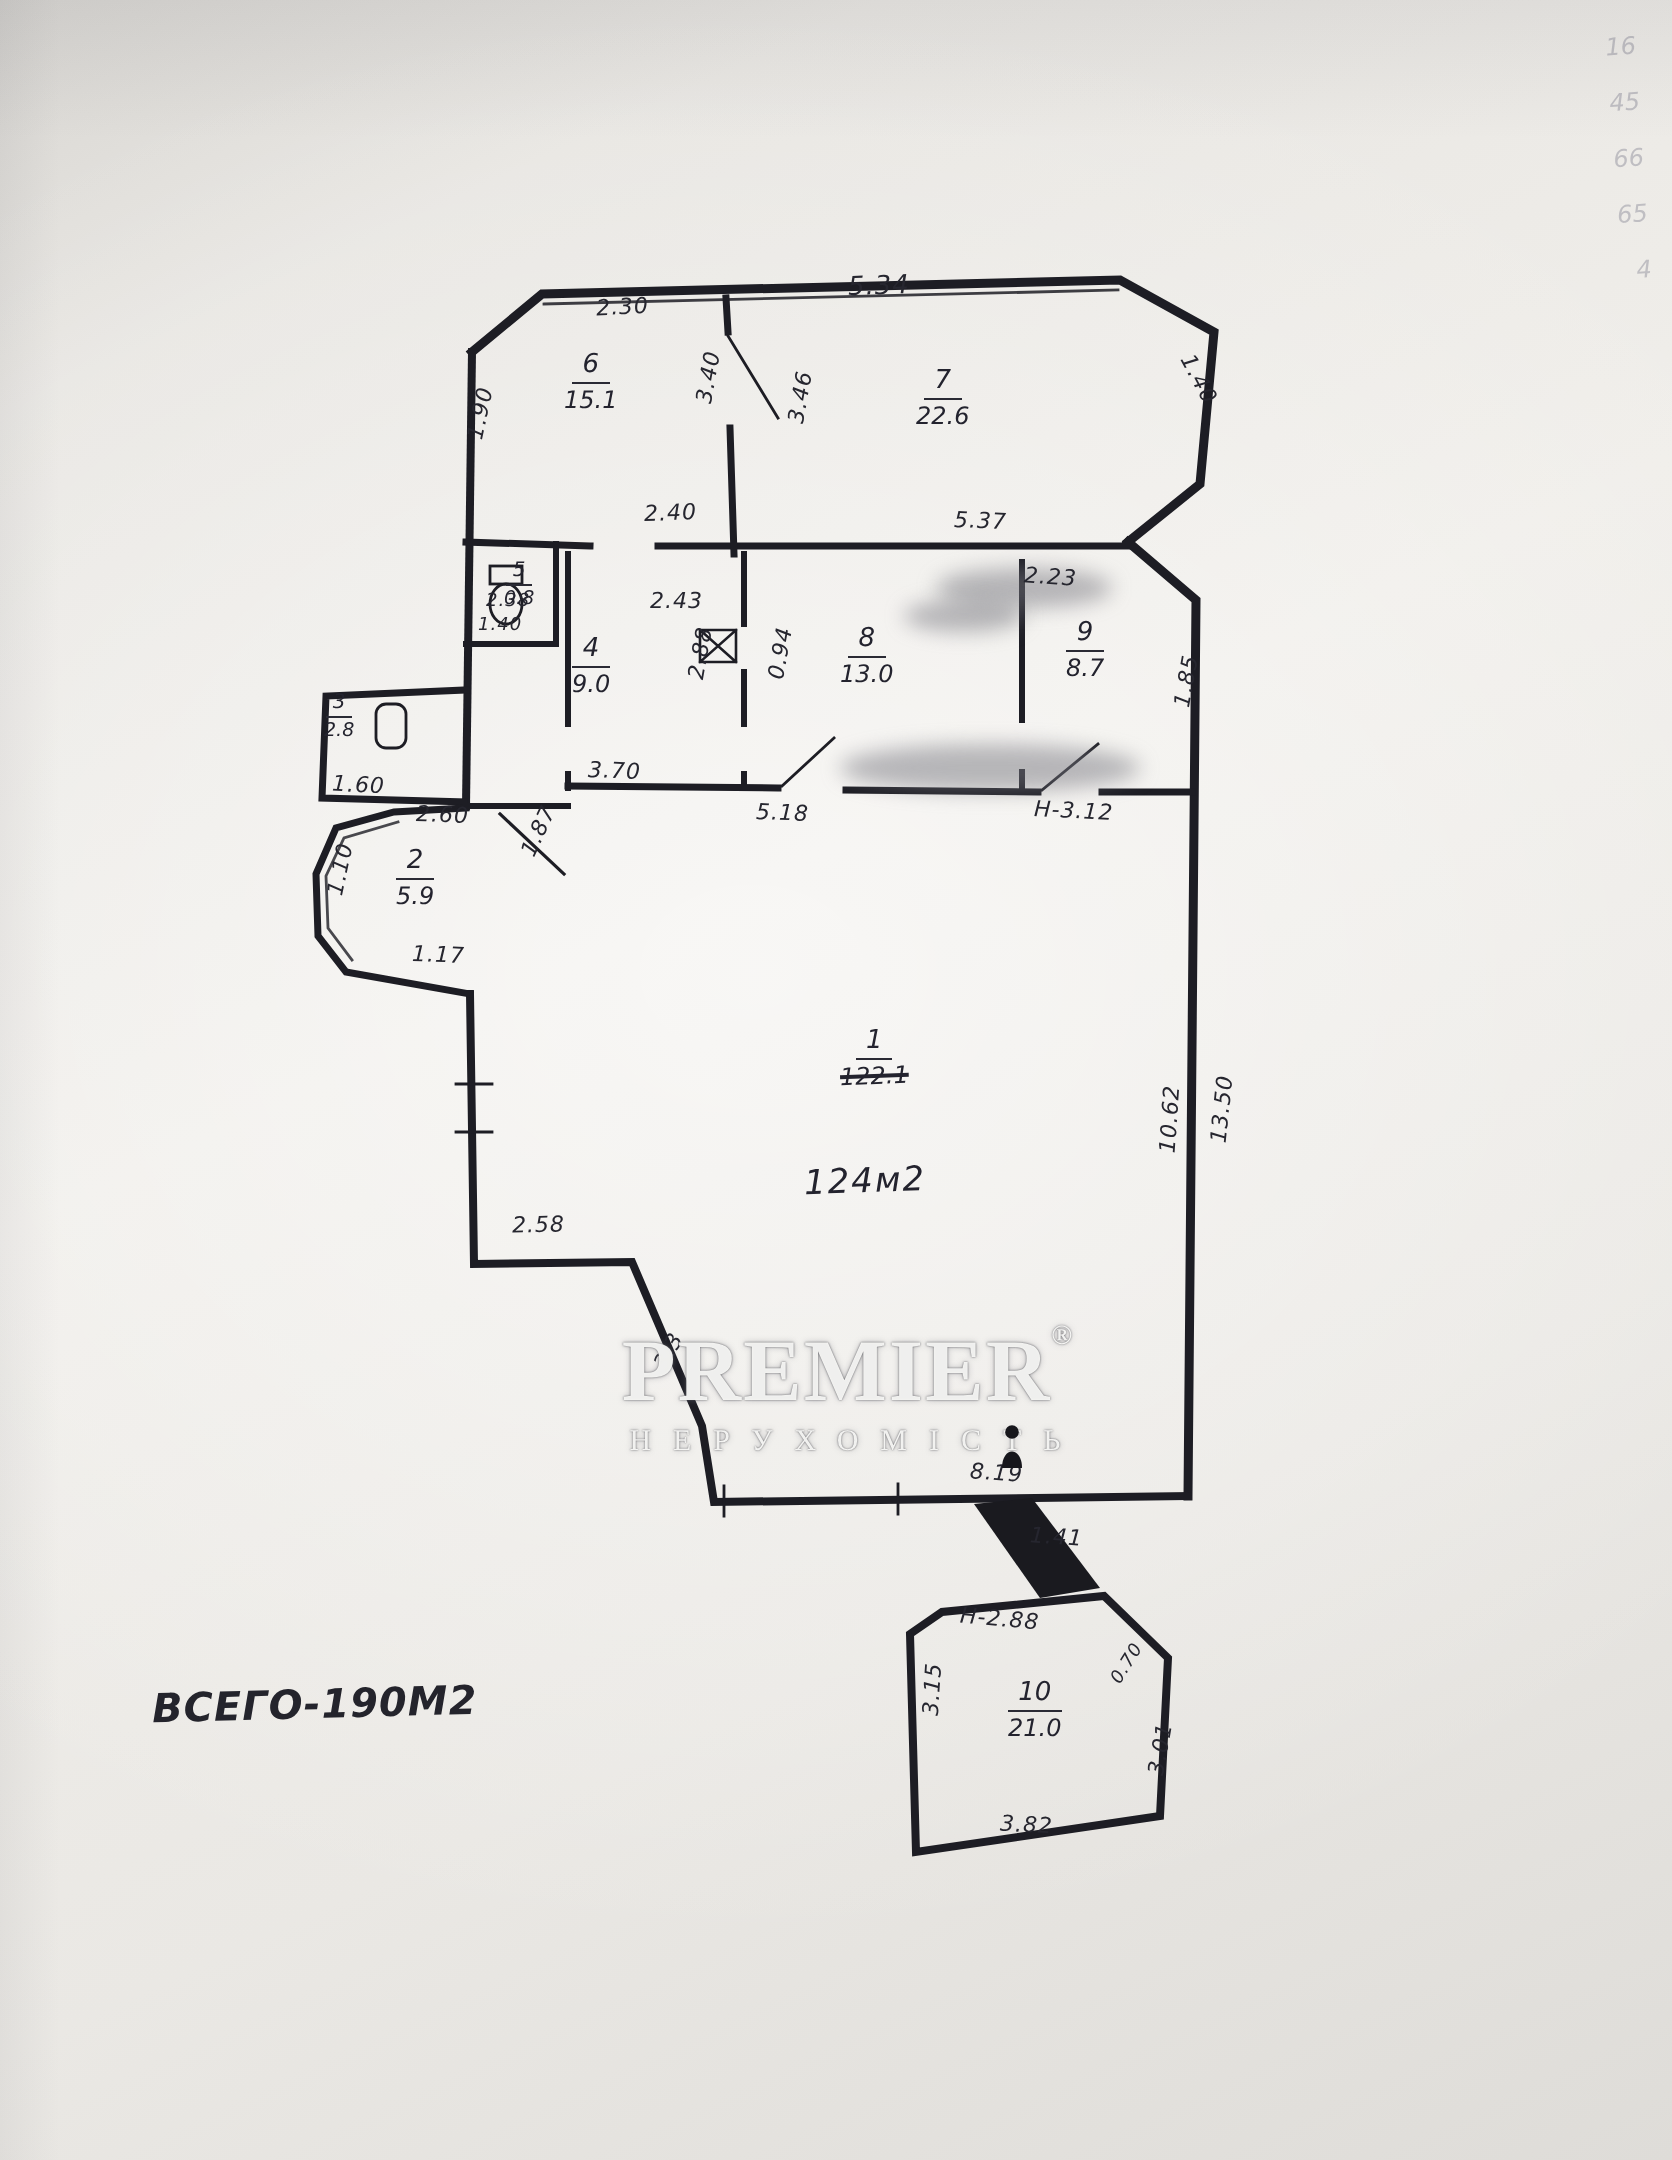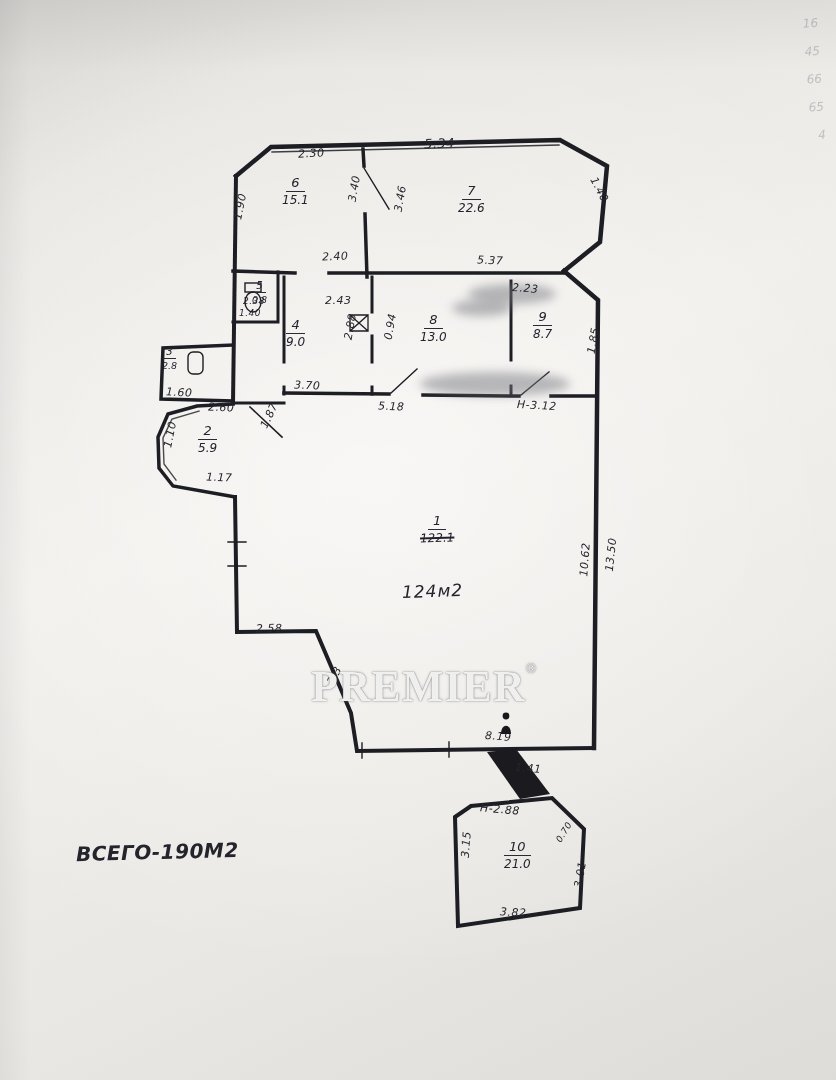--- a/index.html
+++ b/index.html
@@ -129,21 +129,21 @@
   <span class="dim" style="left:294px;top:379px;transform:rotate(2deg)">3.70</span>
   <span class="dim" style="left:166px;top:386px;transform:rotate(3deg)">1.60</span>
   <span class="dim" style="left:208px;top:401px;transform:rotate(2deg)">2.60</span>
   <span class="dim" style="left:256px;top:409px;transform:rotate(-65deg)">1.87</span>
   <span class="dim" style="left:157px;top:428px;transform:rotate(-78deg)">1.10</span>
   <span class="dim" style="left:206px;top:471px;transform:rotate(2deg)">1.17</span>
   <span class="dim" style="left:378px;top:400px;transform:rotate(2deg)">5.18</span>
   <span class="dim" style="left:517px;top:399px;transform:rotate(3deg)">Н-3.12</span>
   <span class="dim" style="left:568px;top:553px;transform:rotate(-86deg)">10.62</span>
   <span class="dim" style="left:594px;top:548px;transform:rotate(-84deg)">13.50</span>
-  <span class="dim" style="left:256px;top:622px;transform:rotate(-1deg)">2.58</span>
+  <span class="dim" style="left:256px;top:606px;transform:rotate(-1deg)">2.58</span>
   <span class="dim" style="left:325px;top:669px;transform:rotate(-62deg)">3.3</span>
   <span class="dim" style="left:485px;top:730px;transform:rotate(4deg)">8.19</span>
   <span class="dim" style="left:515px;top:762px;transform:rotate(4deg)">1.41</span>
   <span class="dim" style="left:480px;top:803px;transform:rotate(5deg)">Н-2.88</span>
   <span class="dim sm" style="left:553px;top:827px;transform:rotate(-58deg)">0.70</span>
   <span class="dim" style="left:453px;top:838px;transform:rotate(-86deg)">3.15</span>
   <span class="dim" style="left:567px;top:868px;transform:rotate(-80deg)">3.01</span>
   <span class="dim" style="left:500px;top:906px;transform:rotate(3deg)">3.82</span>
 
   <div class="room" style="left:282px;top:176px">
@@ -184,20 +184,21 @@
   </div>
   <div class="room" style="left:504px;top:840px">
     <span class="rnum">10</span>
     <span class="rarea">21.0</span>
   </div>
 
   <div class="bigarea" style="left:402px;top:581px">124м2</div>
 
   <div class="wm">
     <div class="wm-brand"><span>PREMIER</span><span class="wm-reg">®</span></div>
+    <div class="wm-sub">НЕРУХОМІСТЬ</div>
     <svg class="wm-figure" width="14" height="22" viewBox="0 0 14 22">
       <circle cx="7" cy="4" r="3.4" fill="#17171c"></circle>
       <path d="M2,22 C2,11 12,11 12,22 Z" fill="#17171c"></path>
     </svg>
   </div>
 
   <div class="note">ВСЕГО-190М2</div>
 
   <div class="scribbles">
     <span>16</span>

